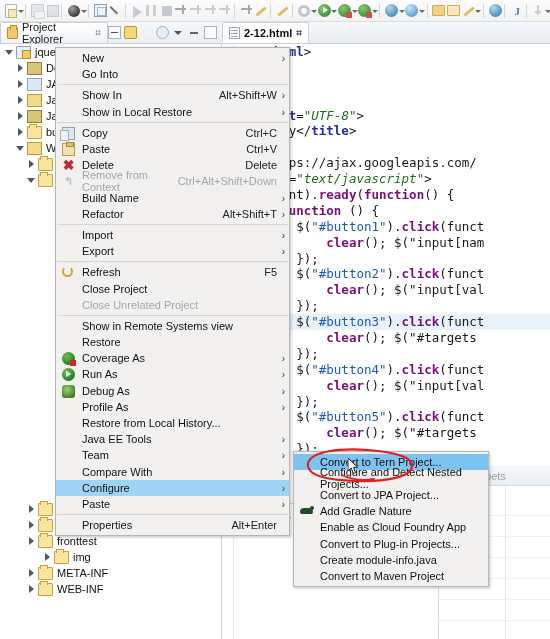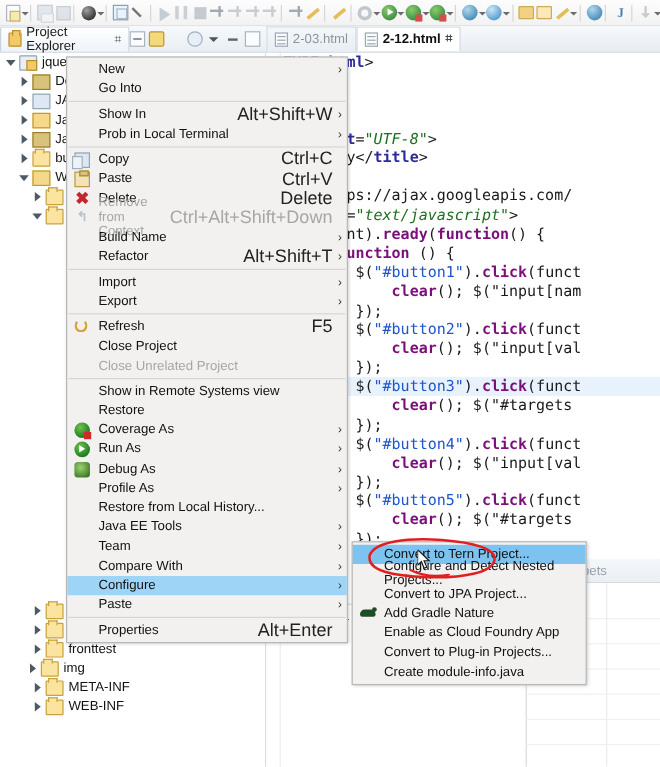--- a/index.html
+++ b/index.html
@@ -186,21 +186,21 @@
     background:#f2f1f0;border:1px solid #b7b7b7;
     box-shadow:1px 1px 3px rgba(0,0,0,.25);
     z-index:40;padding:2px 0;
   }
   .mi{
     position:relative;display:flex;align-items:center;height:16.2px;
     font-size:11px;color:#111;padding:0 2px 0 26px;
   }
   .mi.disabled{color:#a6a6a6;}
   .mi.hl{background:#9ed5f7;}
-  .mi .acc{margin-left:auto;font-size:15px;color:#222;padding-right:10px;}
+  .mi .acc{margin-left:auto;font-size:11px;color:#222;padding-right:10px;}
   .mi.disabled .acc{color:#a6a6a6;}
   .mi .sub{position:absolute;right:4px;top:3px;font-size:10px;color:#333;}
   .mi .mico{position:absolute;left:6px;top:2px;width:13px;height:13px;}
   .msep{height:1px;background:#d8d6d4;margin:2px 1px;}
 
   .mico.copy{background:#dce7f2;border:1px solid #8fa4b8;}
   .mico.copy:after{content:"";position:absolute;left:-3px;top:2px;width:7px;height:9px;background:#eef3f9;border:1px solid #9fb0c0;}
   .mico.copyq{background:#dfeade;border:1px solid #8fae8c;}
   .mico.paste{background:#f3e2b6;border:1px solid #bb9b45;}
   .mico.paste:after{content:"";position:absolute;left:3px;top:-2px;width:6px;height:3px;background:#d8c27c;border:1px solid #a88a2f;}
@@ -429,43 +429,39 @@
         <div class="tree-row" style="padding-left: 24px;">
           <span class="tw closed"></span>
           <span class="tico folder"></span>
           <span class="tlabel">chpa4</span>
         </div>
         <div class="tree-row" style="padding-left: 24px;">
           <span class="tw closed"></span>
           <span class="tico folder"></span>
           <span class="tlabel">fronttest</span>
         </div>
-        <div class="tree-row" style="padding-left: 20px;">
+        <div class="tree-row" style="padding-left: 40px;">
           <span class="tw closed"></span>
           <span class="tico folder"></span>
           <span class="tlabel">img</span>
         </div>
         <div class="tree-row" style="padding-left: 24px;">
           <span class="tw closed"></span>
           <span class="tico folder"></span>
           <span class="tlabel">META-INF</span>
         </div>
         <div class="tree-row" style="padding-left: 24px;">
           <span class="tw closed"></span>
           <span class="tico folder"></span>
           <span class="tlabel">WEB-INF</span>
         </div>
       </div>
   </div>
 
   <div class="ed-tabrow">
-    <div class="ed-tab inactive">
-      <span class="ed-ficon"></span>
-      <span>2-03.html</span>
-    </div>
     <div class="ed-tab active">
       <span class="ed-ficon"></span>
       <span>2-12.html</span>
       <span class="ed-x">⌗</span>
     </div>
   </div>
 
   <div class="editor">
     <div class="gutter">
       <span class="gmark" style="top:48px"></span>
@@ -516,21 +512,21 @@
       <div class="mi">
         <span>Go Into</span>
       </div>
       <div class="msep"></div>
       <div class="mi">
         <span>Show In</span>
         <span class="acc">Alt+Shift+W</span>
         <span class="sub">›</span>
       </div>
       <div class="mi">
-        <span>Prob in Local Terminal</span>
+        <span>Show in Local Restore</span>
         <span class="sub">›</span>
       </div>
       <div class="msep"></div>
       <div class="mi">
         <span class="mico copy"></span>
         <span>Copy</span>
         <span class="acc">Ctrl+C</span>
       </div>
       <div class="mi">
         <span class="mico paste"></span>
@@ -649,20 +645,23 @@
       </div>
       <div class="sm-item">
         <span>Enable as Cloud Foundry App</span>
       </div>
       <div class="sm-item">
         <span>Convert to Plug-in Projects...</span>
       </div>
       <div class="sm-item">
         <span>Create module-info.java</span>
       </div>
+      <div class="sm-item">
+        <span>Convert to Maven Project</span>
+      </div>
     </div>
 
   <svg class="annot" viewBox="0 0 135 40">
     <path d="M18 18 C 22 6, 50 3, 78 5 C 104 7, 124 12, 122 22 C 120 32, 96 37, 66 36 C 38 35, 16 31, 18 18 Z" fill="none" stroke="#e02020" stroke-width="2.1" stroke-linecap="round"></path>
     <path d="M52 30 C 60 34, 72 36, 84 34" fill="none" stroke="#e02020" stroke-width="1.8" stroke-linecap="round"></path>
   </svg>
 
   <svg class="cursor" viewBox="0 0 12 18">
     <polygon points="0,0 0,13 3.2,10 5.4,15.5 7.6,14.6 5.4,9.3 9.6,9.3" fill="#ffffff" stroke="#1a1a1a" stroke-width="1"></polygon>
   </svg>

